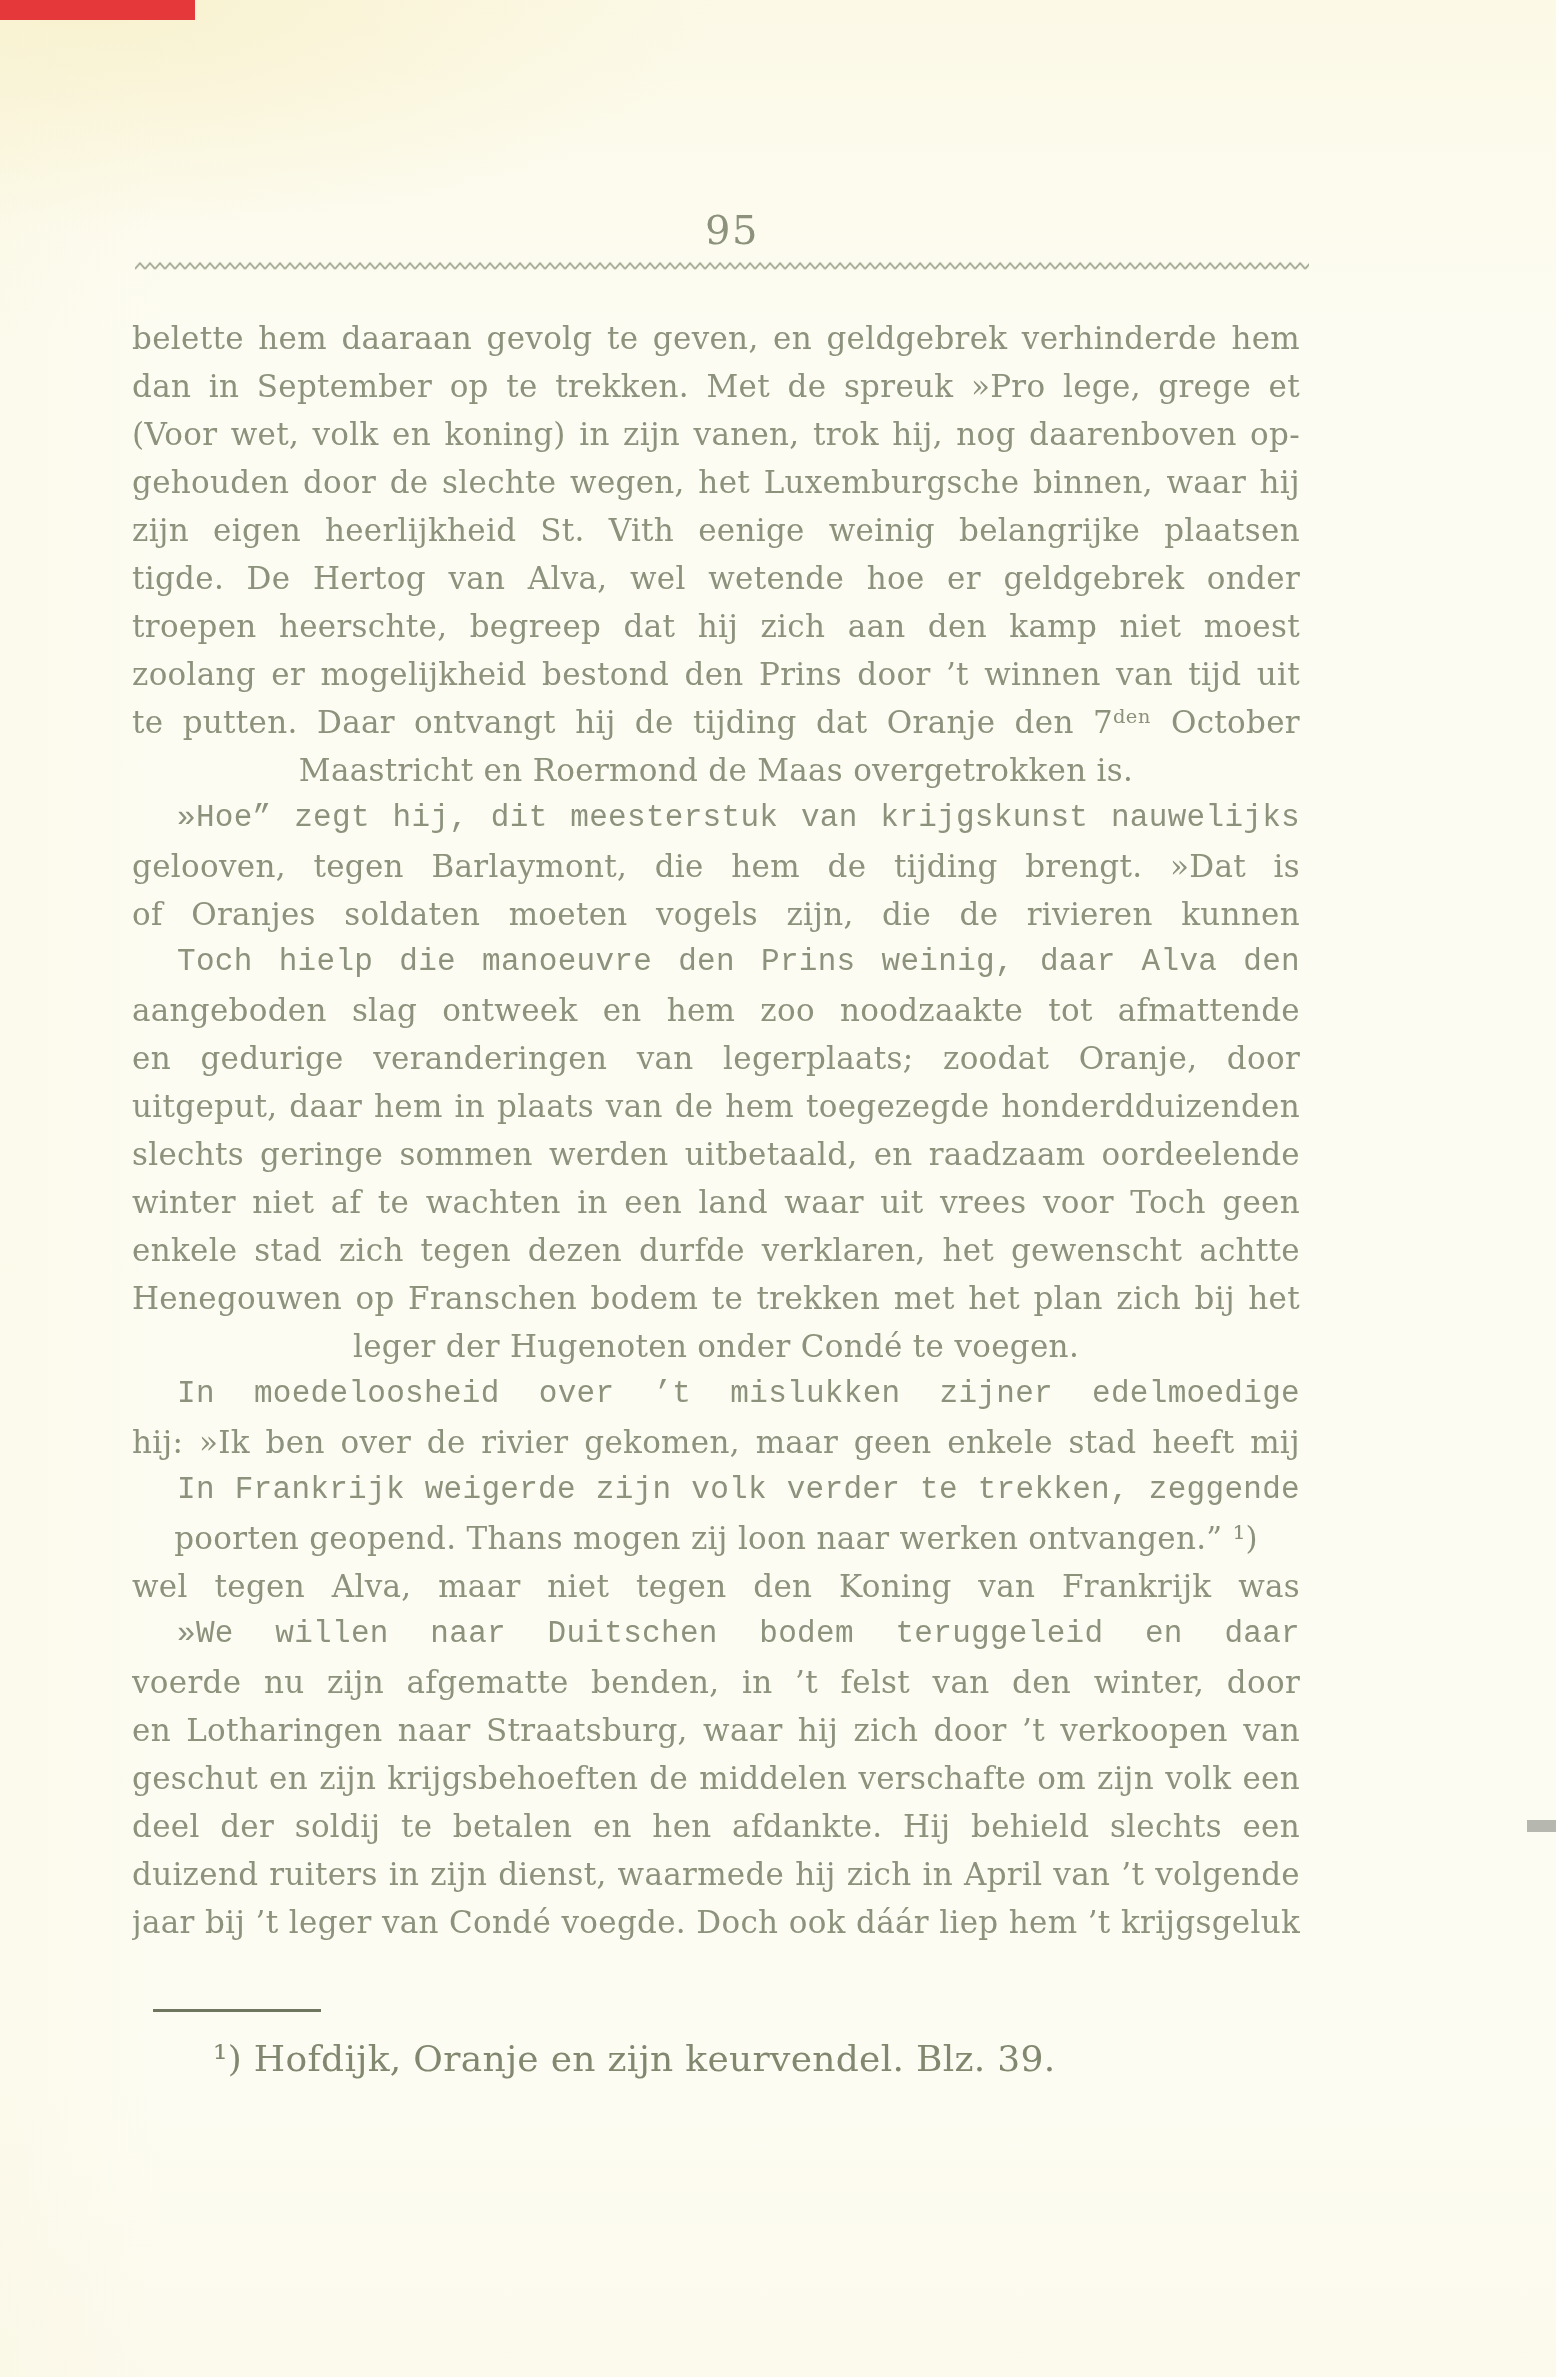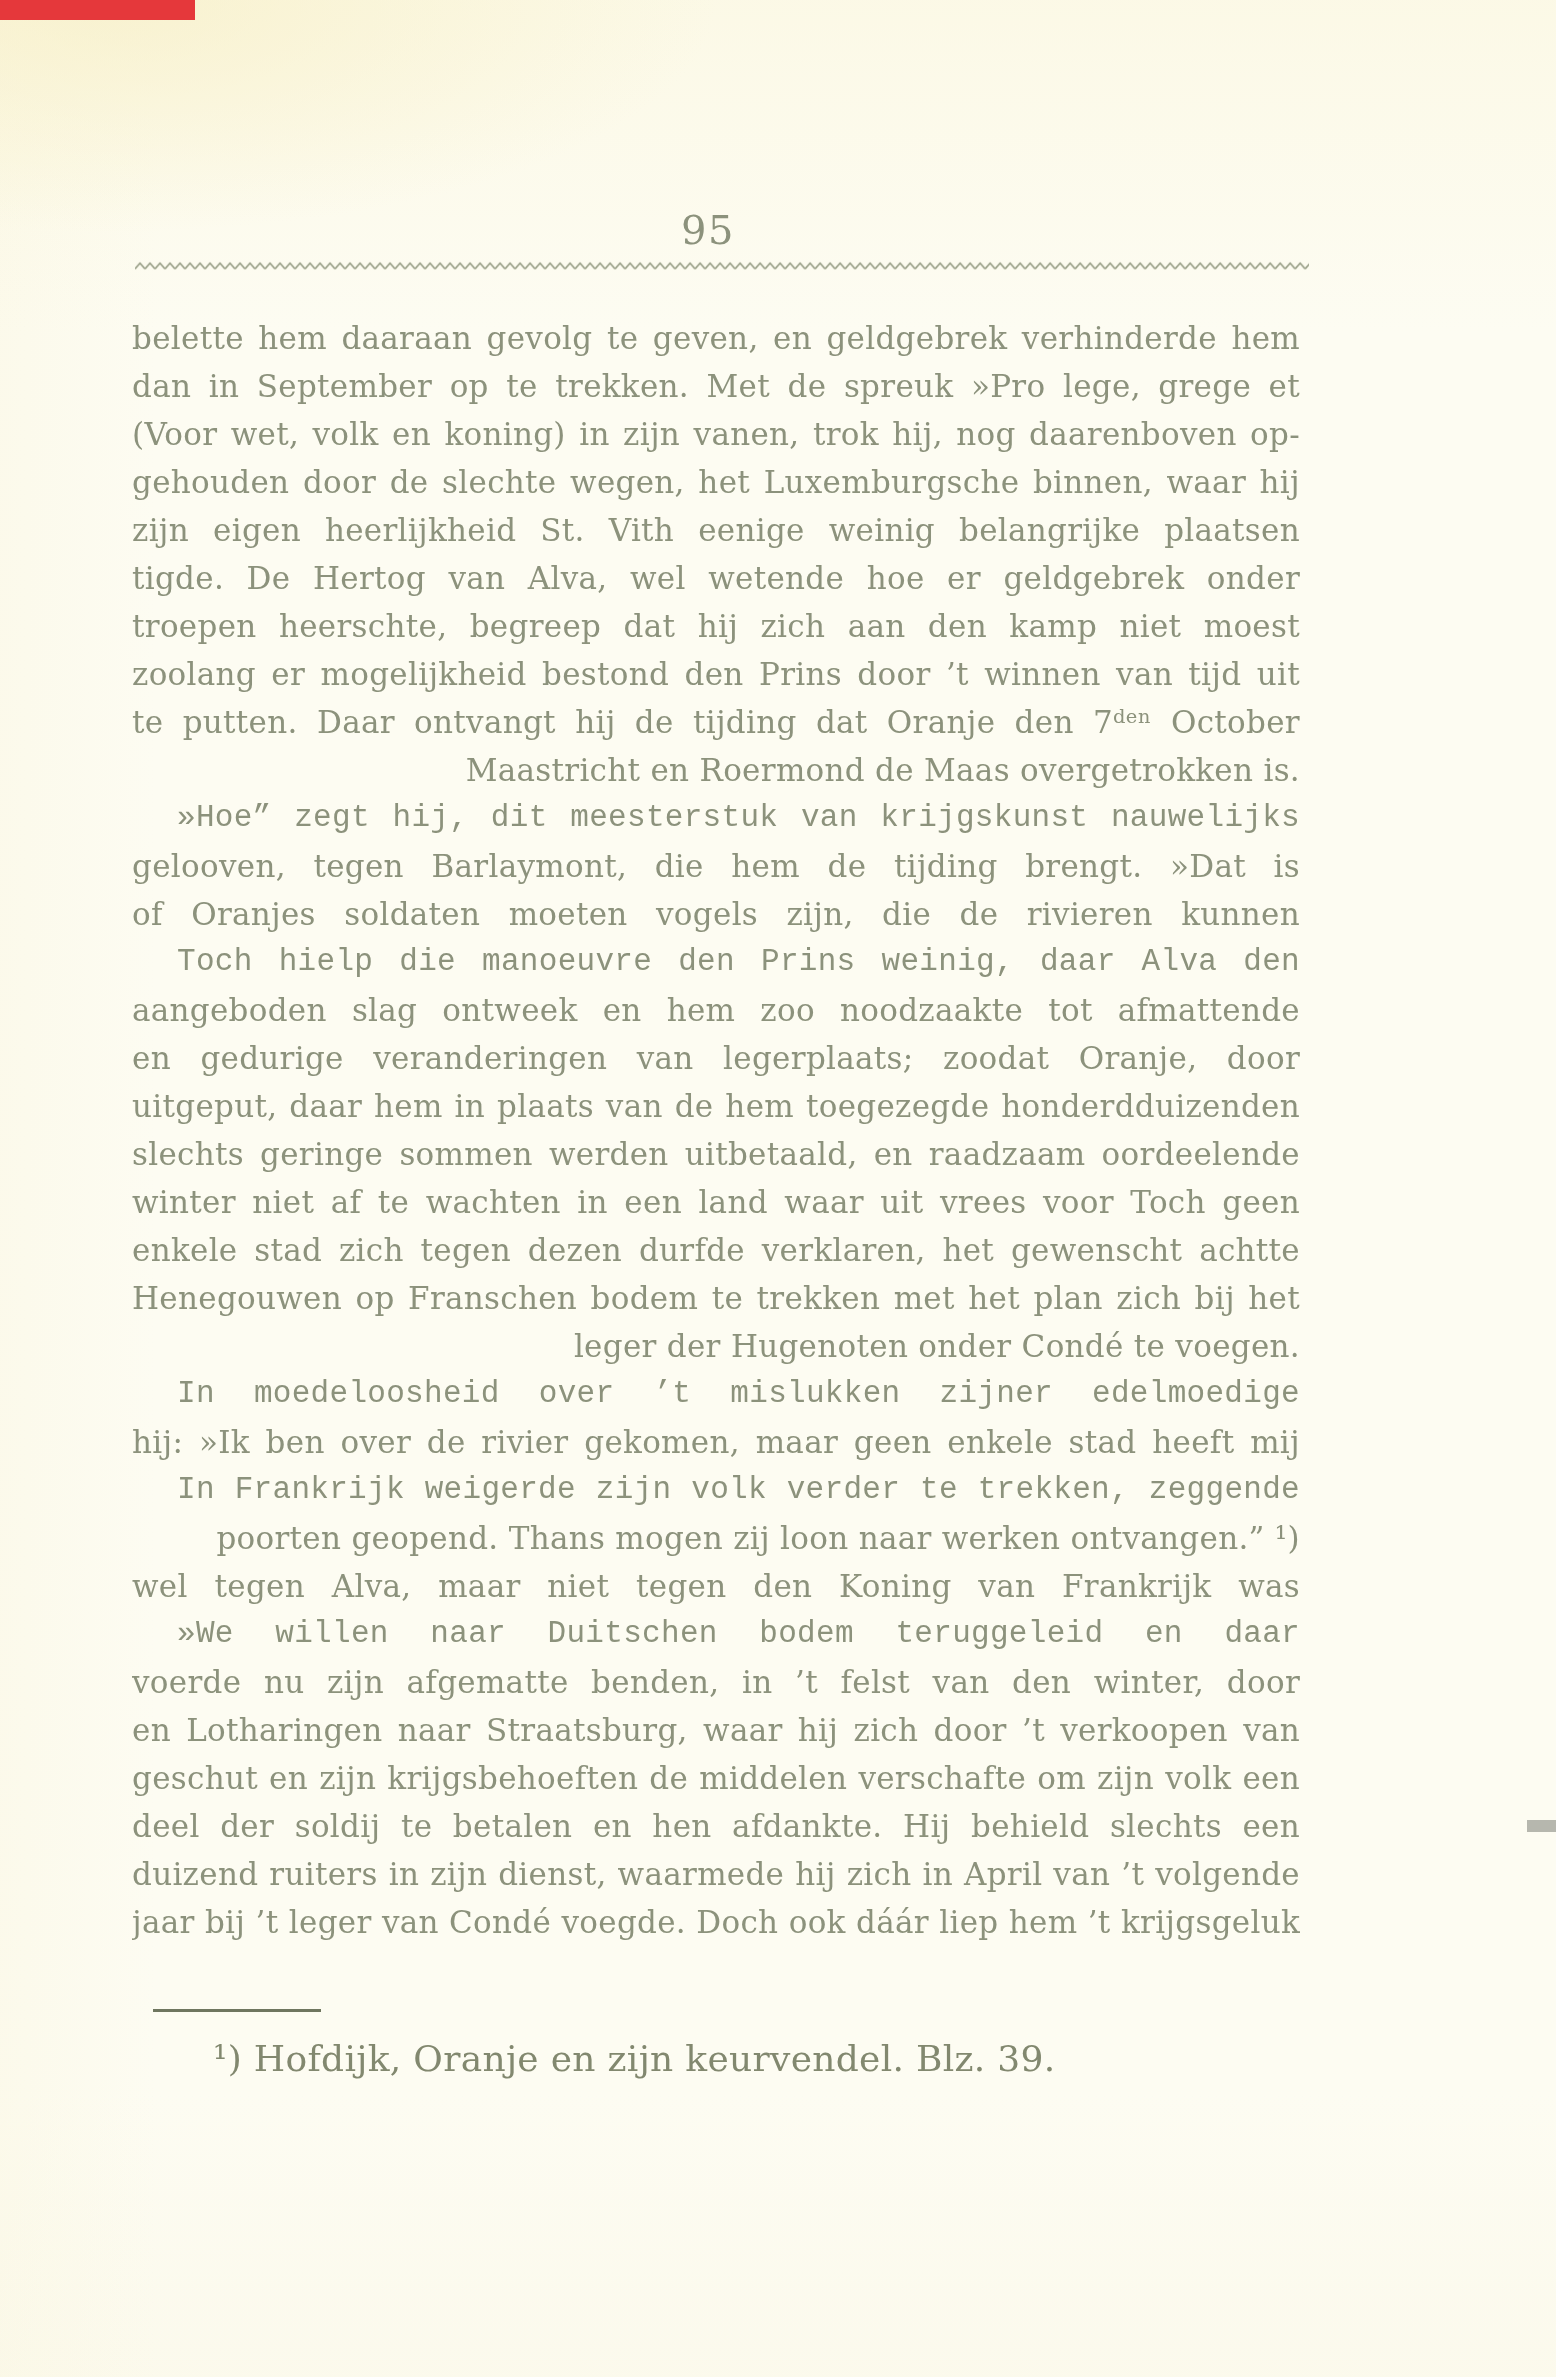--- a/index.html
+++ b/index.html
@@ -23,39 +23,39 @@
     width: 195px; height: 20px;
     background: var(--corner_mark, #e5383b);
   }
   .edge-mark {
     position: absolute; right: 0; top: 1820px;
     width: 29px; height: 12.3px;
     background: var(--edge_mark, #a9aaa2);
     opacity: 0.85;
   }
   .page-number {
-    position: absolute; left: 124px; top: 209px; width: 1168px;
+    position: absolute; left: 148px; top: 209px; width: 1168px;
     text-align: center;
     font-size: 40px; line-height: 42px;
     color: var(--ink, #8c927c);
     letter-spacing: 1.5px;
   }
   .zigzag {
     position: absolute; left: 135px; top: 260px;
     width: 1174px; height: 12.3px;
   }
   .body-text {
     position: absolute; left: 132px; top: 314px; width: 1168px;
     color: var(--ink, #8c927c);
     font-size: 31px;
   }
   .line {
     height: 48px; line-height: 48px;
     overflow: hidden;
-    text-align: right;
+    text-align: center;
     letter-spacing: 0.3px;
   }
   .line.jl { text-align: justify; text-align-last: justify; }
   .line.ind { padding-left: 45px; font-family: Liberation Mono, monospace; }
   .footnote-rule {
     position: absolute; left: 153px; top: 2009px;
     width: 168px; height: 3.1px;
     background: var(--rule, #6f765f);
   }
   .footnote {

